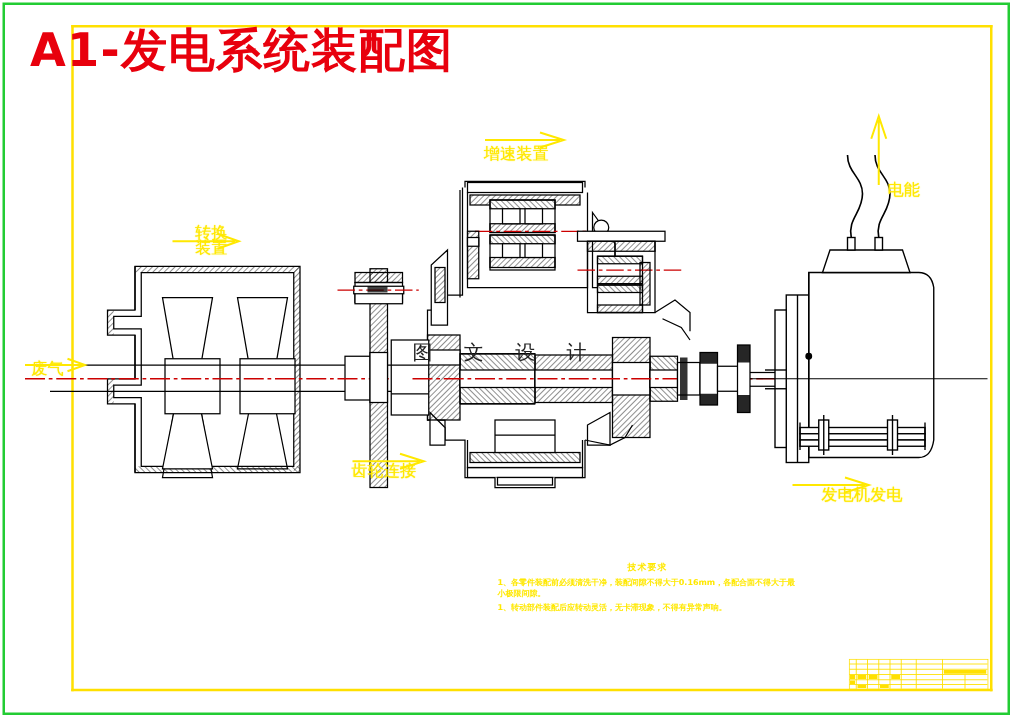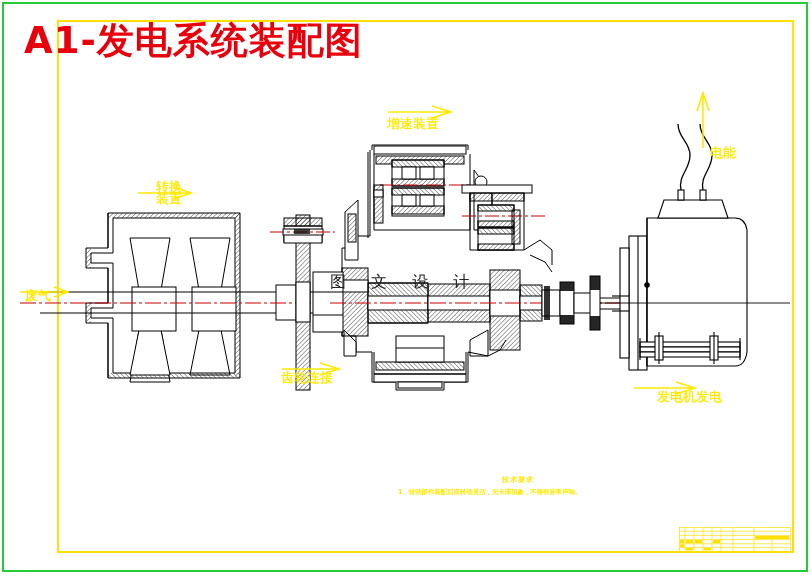--- a/index.html
+++ b/index.html
@@ -6,21 +6,21 @@
   body{width:812px;height:576px;overflow:hidden;font-family:"DejaVu Sans","Liberation Sans",sans-serif;}
   #page{position:relative;width:812px;height:576px;background:#fff;padding-left:38px;}
   #outer-border{position:absolute;left:2px;top:2px;width:806px;height:570px;border:2px solid #22cc33;box-sizing:border-box;}
   #inner-frame{position:absolute;left:57px;top:20px;width:737px;height:533px;border:2px solid #ffe000;box-sizing:border-box;border-right:none;border-bottom:none;}
   #inner-frame-b{position:absolute;left:57px;top:551px;width:737px;height:2px;background:#ffe000;}
   #inner-frame-r{position:absolute;left:792px;top:20px;width:2px;height:533px;background:#ffe000;}
   #title{position:absolute;left:24px;top:16px;font-family:"DejaVu Sans","Liberation Sans",sans-serif;
      font-size:37px;font-weight:bold;color:#e8000d;letter-spacing:1px;white-space:nowrap;}
   .ylabel{position:absolute;color:#ffe800;font-size:13px;font-weight:normal;white-space:nowrap;line-height:11px;text-shadow:0 0 1px #ffe800;}
   #watermark{position:absolute;left:330px;top:272px;font-size:16px;color:#222;letter-spacing:10px;white-space:nowrap;font-family:"DejaVu Serif","Liberation Serif",serif;}
-  #notes{position:absolute;left:398px;top:476px;width:240px;color:#ffe800;font-size:6.4px;line-height:9.2px;font-weight:bold;}
+  #notes{position:absolute;left:398px;top:450px;width:240px;color:#ffe800;font-size:6.4px;line-height:9.2px;font-weight:bold;}
   #notes .nt{text-align:center;font-size:7px;margin-bottom:3px;letter-spacing:1px;}
   #notes .nitem{margin-bottom:1px;}
   #tblock{position:absolute;left:679px;top:527px;width:112px;height:25px;}
   svg{display:block;}
 </style>
 </head>
 <body>
 
 <div id="page">
 
@@ -233,20 +233,21 @@
   <div class="ylabel" style="left:156px;top:193px;">装置</div>
   <div class="ylabel" style="left:387px;top:118px;">增速装置</div>
   <div class="ylabel" style="left:710px;top:147px;">电能</div>
   <div class="ylabel" style="left:281px;top:372px;">齿轮连接</div>
   <div class="ylabel" style="left:629px;top:391px;margin-left:28px;">发电机发电</div>
 
   <div id="watermark">图 文 设 计</div>
 
   <div id="notes">
     <div class="nt">技术要求</div>
+    <div class="nitem">1、各零件装配前必须清洗干净，装配间隙不得大于0.16mm，各配合面不得大于最小极限间隙。</div>
     <div class="nitem">1、转动部件装配后应转动灵活，无卡滞现象，不得有异常声响。</div>
   </div>
 
   <svg id="tblock" width="112" height="25" viewBox="0 0 112 25">
     <g stroke="#ffe000" stroke-width="0.7" fill="none">
       <rect x="0.4" y="0.4" width="111" height="24"></rect>
       <line x1="0.4" y1="4.2" x2="111" y2="4.2"></line>
       <line x1="0.4" y1="8.4" x2="75" y2="8.4"></line>
       <line x1="0.4" y1="12.6" x2="111" y2="12.6"></line>
       <line x1="0.4" y1="16.8" x2="75" y2="16.8"></line>

